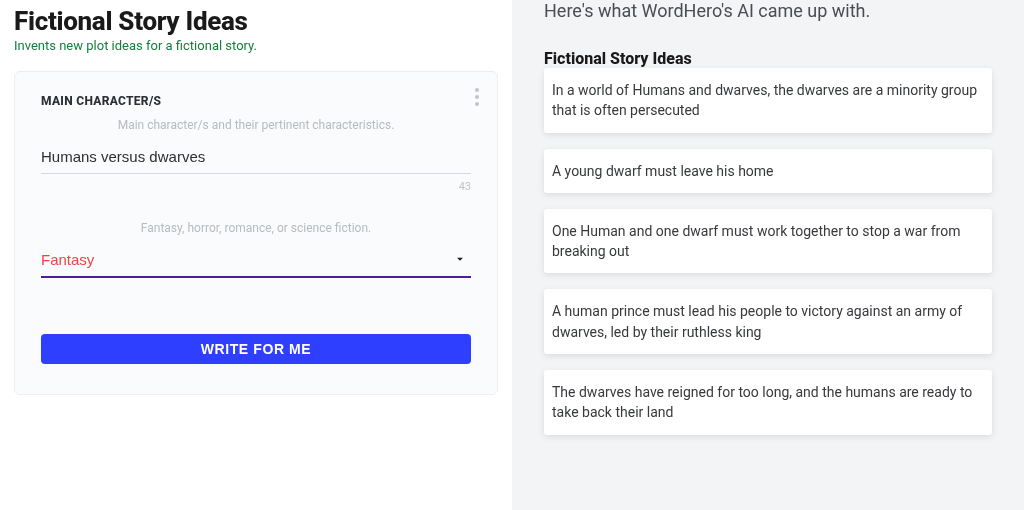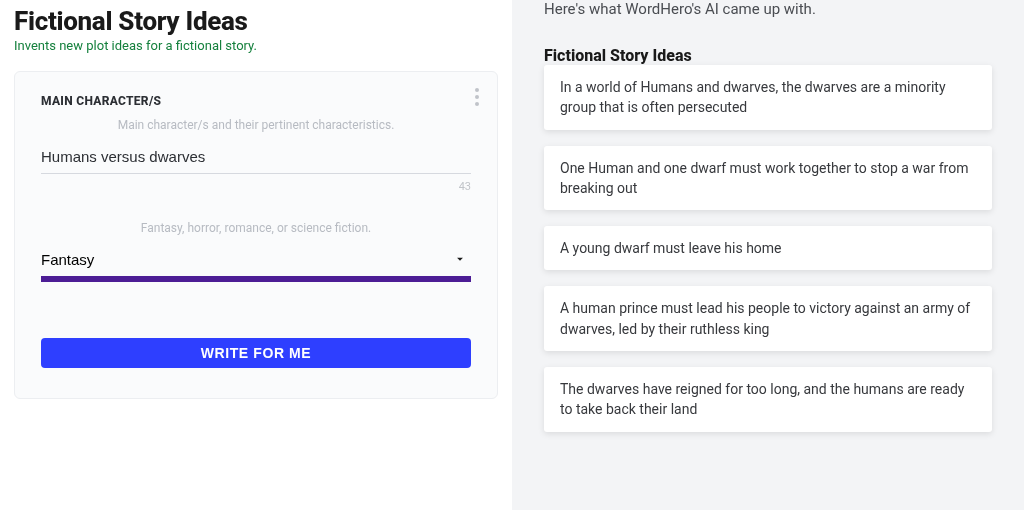--- a/index.html
+++ b/index.html
@@ -10,29 +10,29 @@
   .page-title { font-size:26px; font-weight:800; margin:6px 0 2px 0; letter-spacing:-0.3px; }
   .page-sub   { font-size:13px; color:#15803d; margin:0 0 18px 0; }
   .card { border:1px solid #eceef1; border-radius:6px; background:#fafbfc; padding:22px 26px 30px 26px; position:relative; }
   .kebab { position:absolute; top:12px; right:14px; display:flex; flex-direction:column; gap:3px; cursor:pointer; padding:4px;}
   .kebab span{ width:4px; height:4px; background:#c0c3c9; border-radius:50%; display:block;}
   .section-label{ font-size:12px; font-weight:800; letter-spacing:0.3px; color:#2c2f34; text-transform:uppercase; margin:0 0 10px 0;}
   .hint { font-size:12px; color:#b7bbc2; margin-bottom:12px;text-align:center; }
   .text-input{ width:100%; border:none; border-bottom:1px solid #d6d9df; background:transparent; font-size:15px; padding:4px 0 8px 0; outline:none; color:#2c2f34;}
   .char-count{ text-align:right; font-size:11px; color:#c1c4c9; margin-top:6px; margin-bottom:28px;}
   .select-wrap{ position:relative; width:100%; }
-  .select-input{ width:100%; border:none; border-bottom:6px solid #4c1d95; background:transparent; font-size:15px; padding:4px 0 8px 0; outline:none; color:#000000; appearance:none; -webkit-appearance:none; cursor:pointer;}
+  .select-input{ width:100%; border:none; border-bottom:2px solid #4c1d95; background:transparent; font-size:15px; padding:4px 0 8px 0; outline:none; color:#ef4444; appearance:none; -webkit-appearance:none; cursor:pointer;}
   .chev{ position:absolute; right:4px; top:4px; pointer-events:none; }
   .chev svg{ width:14px; height:14px; fill:#1a1a1a;}
   .cta-btn{ width:100%; background:#2e3fff; color:#fff; border:none; border-radius:4px; height:30px; font-size:14px; font-weight:800; letter-spacing:0.6px; margin-top:56px; cursor:pointer;}
   .results-title{ font-size:26px; font-weight:800; margin:6px 0 4px 0;}
-  .results-sub{ font-size:15px; color:#4a4d52; margin:0 0 28px 0;}
+  .results-sub{ font-size:18px; color:#4a4d52; margin:0 0 28px 0;}
   .result-head{ font-size:16px; font-weight:800; margin:0;}
   .result-head-sub{ font-size:13px; color:#5a5d63; margin:2px 0 18px 0;}
-  .result-card{ background:#fff; border-radius:3px; box-shadow:0 2px 6px rgba(0,0,0,0.10); padding:12px 16px; font-size:14px; color:#37393d; margin-bottom:16px; line-height:1.45;}
+  .result-card{ background:#fff; border-radius:3px; box-shadow:0 2px 6px rgba(0,0,0,0.10); padding:12px 8px; font-size:14px; color:#37393d; margin-bottom:16px; line-height:1.45;}
 </style>
 </head>
 <body>
 
 <div class="left-panel">
   <h1 class="page-title">Fictional Story Ideas</h1>
   <p class="page-sub">Invents new plot ideas for a fictional story.</p>
 
   <div class="card">
     <div class="kebab">
@@ -59,17 +59,17 @@
     <button class="cta-btn">WRITE FOR ME</button>
   </div>
 </div>
 
 <div class="right-panel">
   <p class="results-sub">Here's what WordHero's AI came up with.</p>
 
   <p class="result-head">Fictional Story Ideas</p>
 
   <div class="result-card">In a world of Humans and dwarves, the dwarves are a minority group that is often persecuted</div>
+  <div class="result-card">A young dwarf must leave his home</div>
   <div class="result-card">One Human and one dwarf must work together to stop a war from breaking out</div>
-  <div class="result-card">A young dwarf must leave his home</div>
   <div class="result-card">A human prince must lead his people to victory against an army of dwarves, led by their ruthless king</div>
   <div class="result-card">The dwarves have reigned for too long, and the humans are ready to take back their land</div>
 </div>
 
 </body></html>

